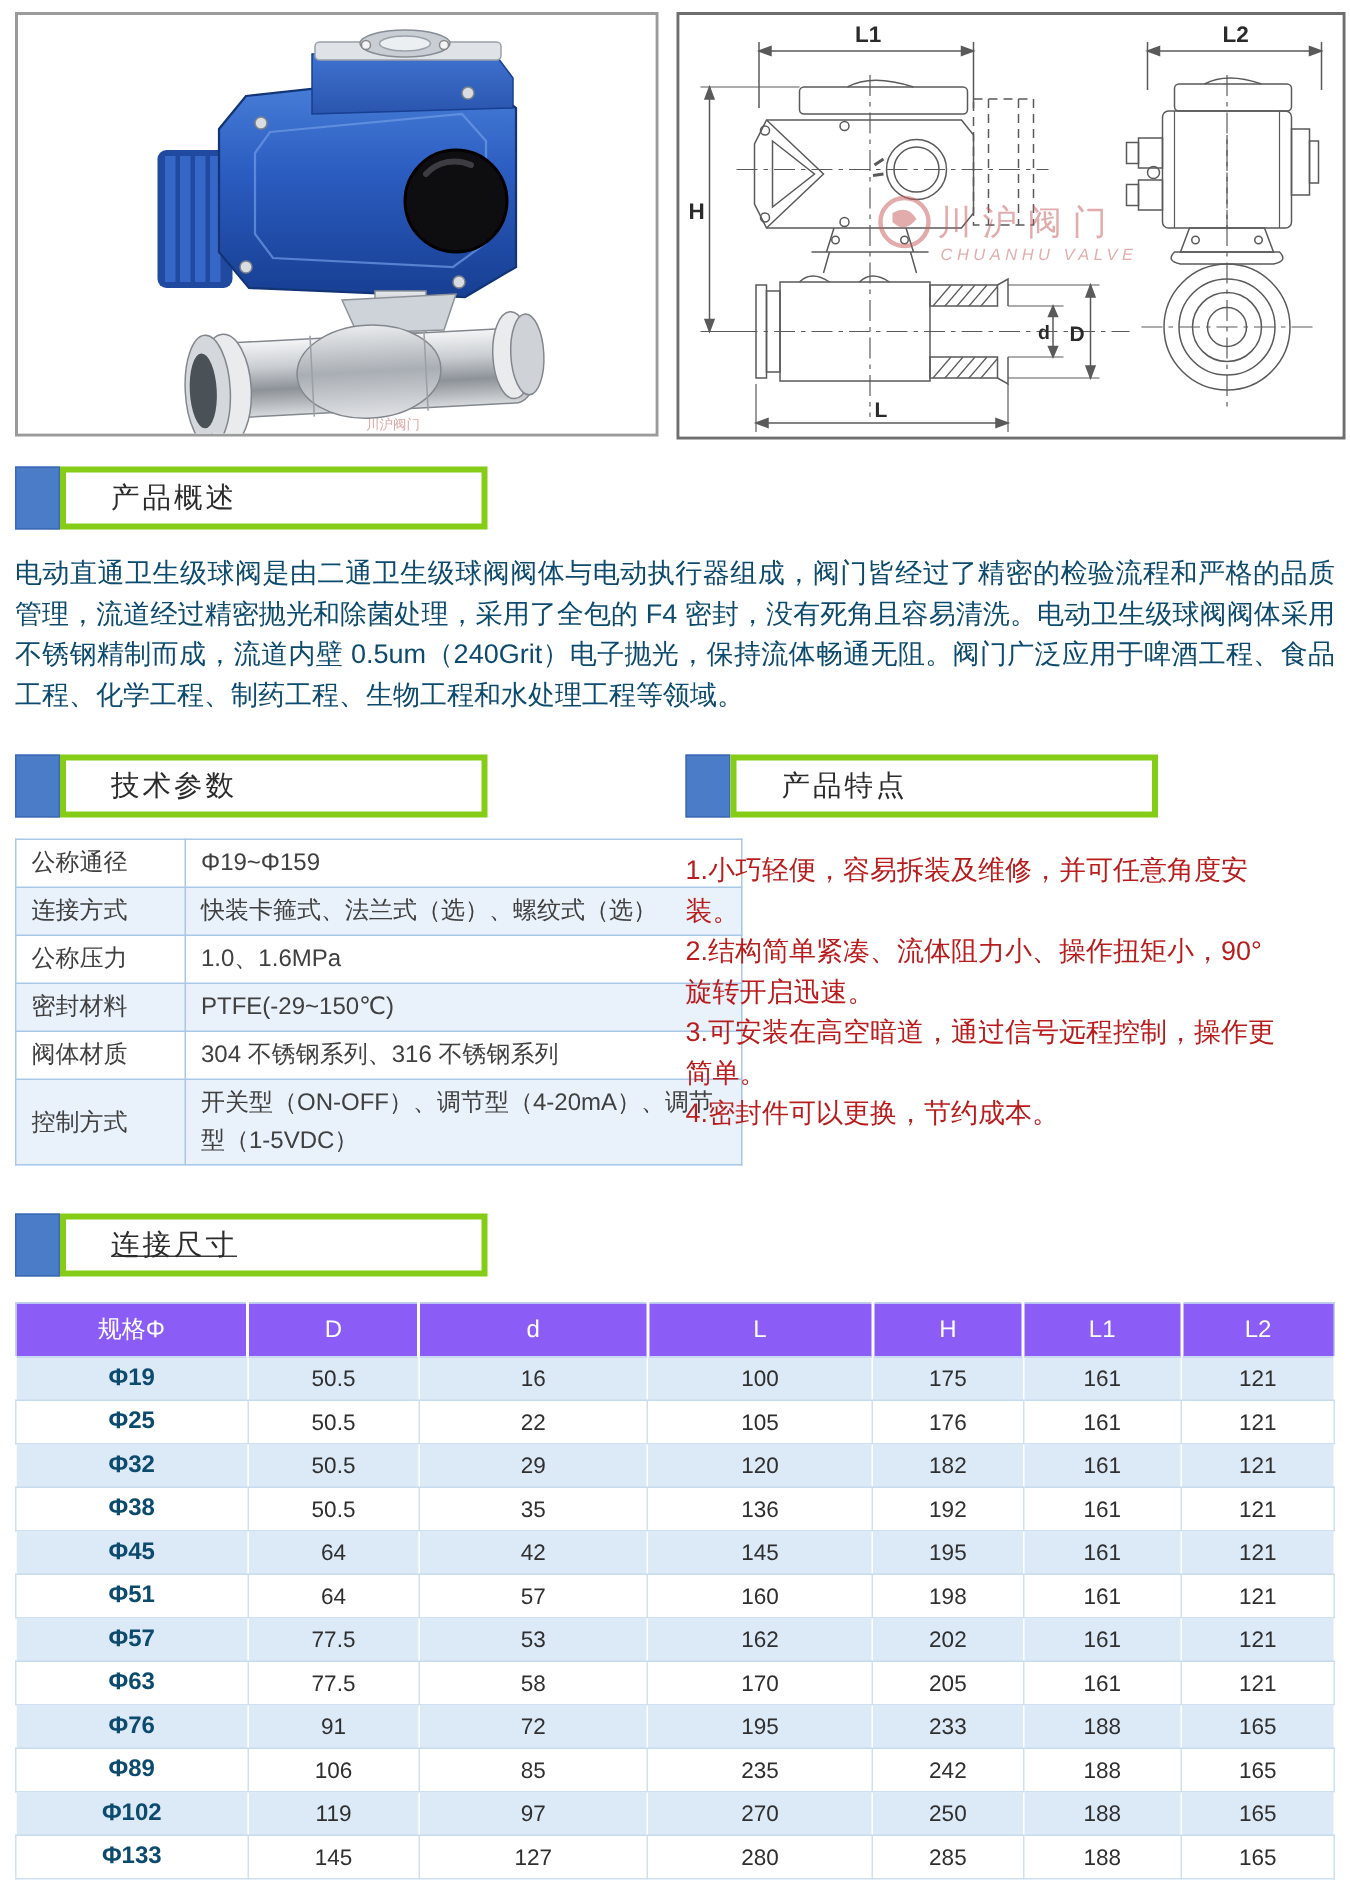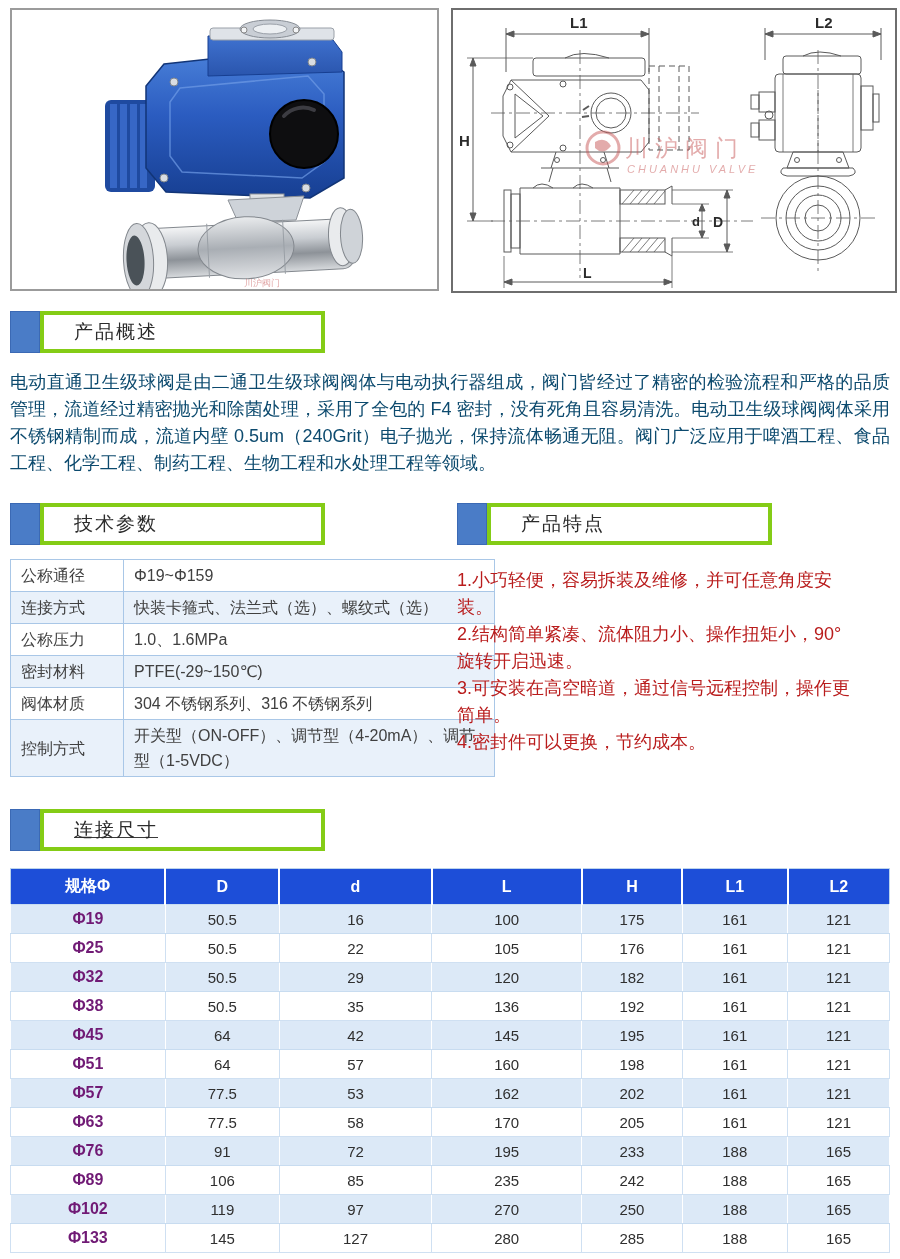--- a/index.html
+++ b/index.html
@@ -43,29 +43,29 @@
   .tech tr:nth-child(even) td{background:#e9f1fa;}
   .features{margin-top:22px;width:400px;font-size:18px;line-height:27px;color:#b91c1c;}
   .feat-line{margin:0;}
   
   .sec3{margin:32px 0 0 10px;text-decoration:underline;}
   .dims{
     border-collapse:collapse;margin:17px 10px 0 10px;width:880px;table-layout:fixed;
     border:1px solid #bcd4ec;
   }
   .dims th{
-    background:#1d4ed8;color:#ffffff;font-size:16px;font-weight:bold;
+    background:#8b5cf6;color:#ffffff;font-size:16px;font-weight:normal;
     height:33px;border-left:2px solid #fff;text-align:center;
   }
   .dims th:first-child{border-left:none;}
   .dims td{
     border:1px solid #cfe0f2;text-align:center;font-size:15px;color:#2f2f2f;
     height:28px;padding:0;
   }
-  .dims td.spec{font-weight:bold;font-size:16px;color:#701a75;}
+  .dims td.spec{font-weight:bold;font-size:16px;color:#0c4a6e;}
   .dims tbody tr:nth-child(odd) td{background:#dce9f7;border-color:#ffffff;border-top-color:#c8dcf0;border-bottom-color:#c8dcf0;}
   
   text{font-family:"Liberation Sans","DejaVu Sans",sans-serif;}
 </style>
 </head>
 <body>
 
 <div class="page">
 
   <div class="top-row">

